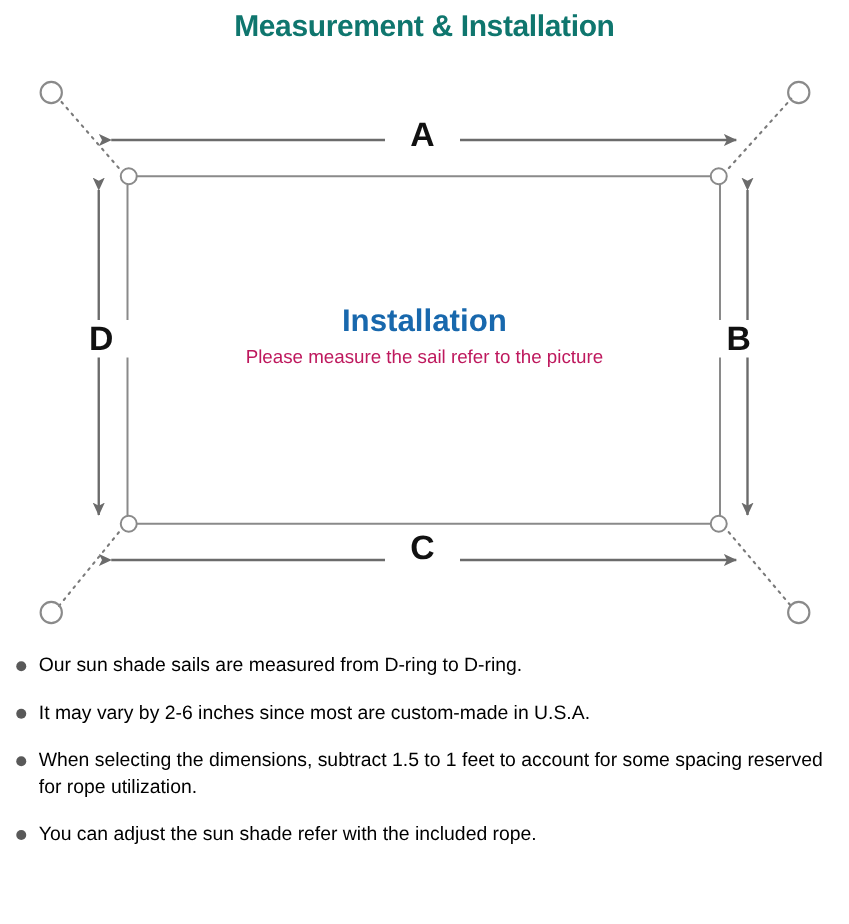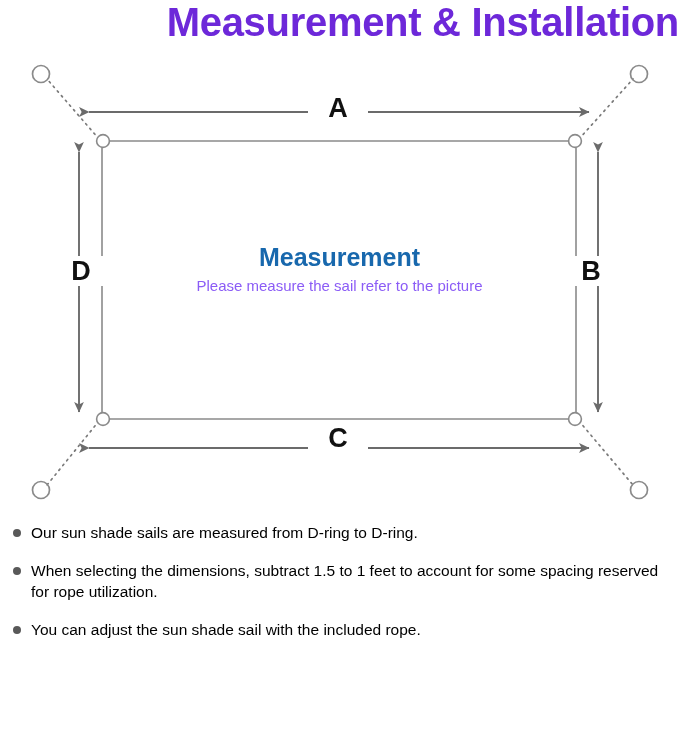--- a/index.html
+++ b/index.html
@@ -16,23 +16,23 @@
   }
 
   
   #page-title {
     position: absolute;
     left: 0;
     top: 0;
     width: 679px;
     height: 44px;
     line-height: 44px;
-    text-align: right;
-    color: #6d28d9;
-    font-size: 40px;
+    text-align: center;
+    color: #0f766e;
+    font-size: 24px;
     font-weight: bold;
     letter-spacing: -0.3px;
     font-family: "Liberation Sans", sans-serif;
     white-space: nowrap;
   }
 
   
   #diagram {
     position: absolute;
     left: 0;
@@ -53,21 +53,21 @@
     white-space: nowrap;
   }
   #center-title {
     top: 199px;
     font-size: 25px;
     font-weight: bold;
   }
   #center-subtitle {
     top: 233px;
     font-size: 15px;
-    color: #8b5cf6;
+    color: #be185d;
     font-weight: normal;
   }
 
   .dim-letter {
     position: absolute;
     color: #111111;
     font-size: 27px;
     font-weight: bold;
     font-family: "Liberation Sans", sans-serif;
     text-align: center;
@@ -154,45 +154,49 @@
 
       <line x1="89" y1="404" x2="589" y2="404" marker-start="url(#ah)" marker-end="url(#ah)"></line>
 
       <line x1="79" y1="108" x2="79" y2="368" marker-start="url(#ah)" marker-end="url(#ah)"></line>
 
       <line x1="598" y1="108" x2="598" y2="368" marker-start="url(#ah)" marker-end="url(#ah)"></line>
     </g>
 
   </svg>
 
-  <div id="center-title" class="center-label">Measurement</div>
+  <div id="center-title" class="center-label">Installation</div>
 
   <div id="center-subtitle" class="center-label">Please measure the sail refer to the picture</div>
 
   <div id="dim-a" class="dim-letter">A</div>
 
   <div id="dim-b" class="dim-letter">B</div>
 
   <div id="dim-c" class="dim-letter">C</div>
 
   <div id="dim-d" class="dim-letter">D</div>
 </div>
 
 <div id="notes">
 
   <div class="note-item">
     <span class="note-bullet"></span>
     <span class="note-text">Our sun shade sails are measured from D-ring to D-ring.</span>
   </div>
 
+  <div class="note-item">
+    <span class="note-bullet"></span>
+    <span class="note-text">It may vary by 2-6 inches since most are custom-made in U.S.A.</span>
+  </div>
 
   <div class="note-item">
     <span class="note-bullet"></span>
     <span class="note-text">When selecting the dimensions, subtract 1.5 to 1 feet to account for some spacing reserved for rope utilization.</span>
   </div>
 
   <div class="note-item">
     <span class="note-bullet"></span>
-    <span class="note-text">You can adjust the sun shade sail with the included rope.</span>
+    <span class="note-text">You can adjust the sun shade refer with the included rope.</span>
   </div>
 
 
 </div>
 
 </body></html>

